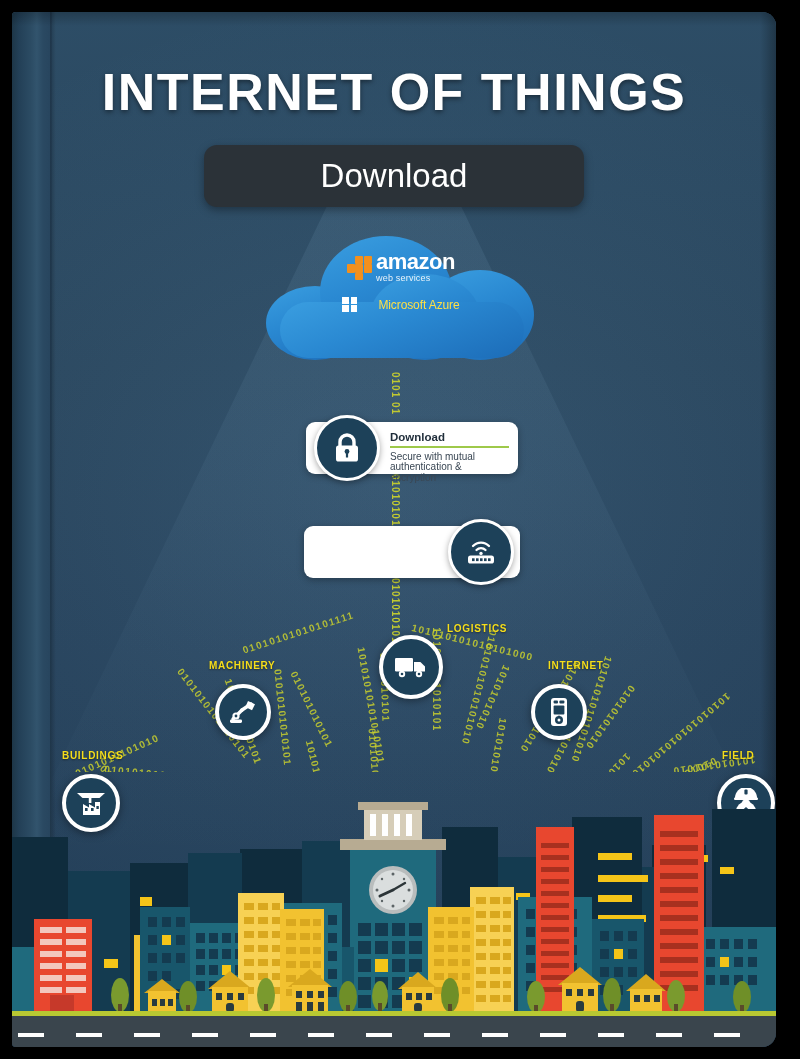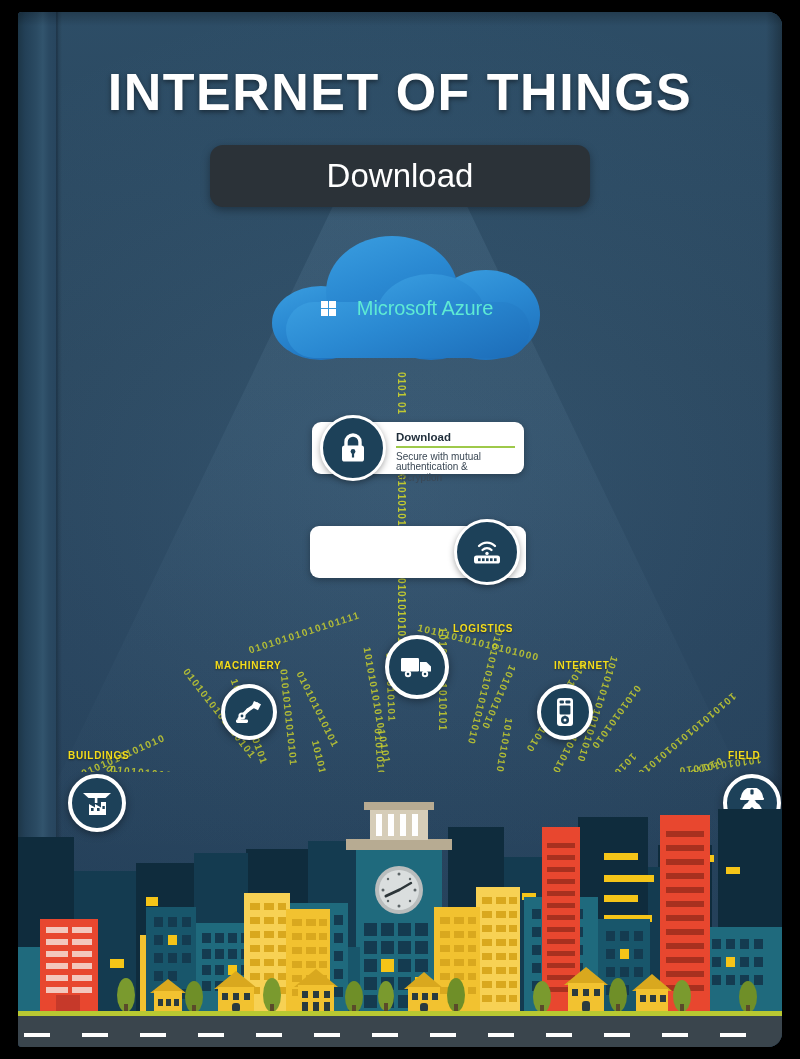--- a/index.html
+++ b/index.html
@@ -6,21 +6,21 @@
   html, body {
     width:800px; height:1059px;
     background:#000;
     font-family:"Liberation Sans", sans-serif;
     overflow:hidden;
   }
   #stage { position:relative; width:800px; height:1059px; background:#000; }
 
   
   #book {
-    position:absolute; left:18px; top:12px; width:764px; height:1035px;
+    position:absolute; left:12px; top:12px; width:764px; height:1035px;
     border-radius:4px 14px 14px 4px;
     background:#2a4962;
     overflow:hidden;
     box-shadow:0 10px 34px rgba(0,0,0,.95), 0 2px 10px rgba(0,0,0,.9);
   }
   
   #beam {
     position:absolute; inset:0;
     background:
       radial-gradient(120% 70% at 50% 46%, rgba(120,175,215,.14) 0%, rgba(120,175,215,.06) 38%, rgba(0,0,0,0) 68%),
@@ -83,21 +83,21 @@
   #aws-logo { top:18px; display:flex; align-items:flex-end; justify-content:center; gap:2px; }
   #aws-cubes { position:relative; width:26px; height:24px; margin-right:1px; margin-bottom:3px; }
   .cube { position:absolute; background:#f3901d; border-radius:1px; }
   #aws-wordmark { display:flex; flex-direction:column; align-items:flex-start; }
   #aws-name { color:#ffffff; font-size:22px; font-weight:bold; line-height:20px; letter-spacing:-.5px; }
   #aws-sub  { color:#e8f2fa; font-size:9px; line-height:10px; letter-spacing:.2px; margin-top:1px; }
 
   #azure-row { top:63px; display:flex; align-items:center; justify-content:center; gap:5px; }
   #azure-sq { display:grid; grid-template-columns:1fr 1fr; grid-template-rows:1fr 1fr; gap:1.5px; width:15px; height:15px; }
   #azure-sq i { background:#ffffff; display:block; }
-  #azure-label { color:#5eead4; font-size:20px; letter-spacing:-.1px;padding-left:16px; }
+  #azure-label { color:#fde047; font-size:12px; letter-spacing:-.1px;padding-left:16px; }
 
   #sysfore-box {
     position:absolute; z-index:4; left:36px; top:90px; width:198px; height:24px;
     border:2px dashed #f5dd1a; border-radius:3px;
     display:flex; align-items:center; justify-content:center;
   }
   #sysfore-label { color:#f5dd1a; font-size:13px; font-weight:bold; letter-spacing:.1px; }
 
   
   .vstream {
@@ -189,20 +189,34 @@
       <span>Download</span>
     </div>
 
     <div id="cloud-wrap">
       <div class="cl" id="cl2"></div>
       <div class="cl" id="cl3"></div>
       <div class="cl" id="cl1"></div>
       <div class="cl" id="cl5"></div>
       <div class="cl" id="cl4"></div>
 
+      <div class="cloud-text" id="aws-logo">
+        <div id="aws-cubes">
+          <span class="cube" style="left:8px;  top:0px;  width:8px;  height:8px;"></span>
+          <span class="cube" style="left:17px; top:0px;  width:8px;  height:8px;"></span>
+          <span class="cube" style="left:0px;  top:8px;  width:8px;  height:9px;"></span>
+          <span class="cube" style="left:8px;  top:8px;  width:8px;  height:9px;"></span>
+          <span class="cube" style="left:17px; top:8px;  width:8px;  height:9px;"></span>
+          <span class="cube" style="left:8px;  top:17px; width:8px;  height:7px;"></span>
+        </div>
+        <div id="aws-wordmark">
+          <span id="aws-name">amazon</span>
+          <span id="aws-sub">web services</span>
+        </div>
+      </div>
 
       <div class="cloud-text" id="azure-row">
         <span id="azure-sq">
             <i></i>
             <i></i>
             <i></i>
             <i></i>
           </span>
         <span id="azure-label">Microsoft Azure</span>
       </div>

